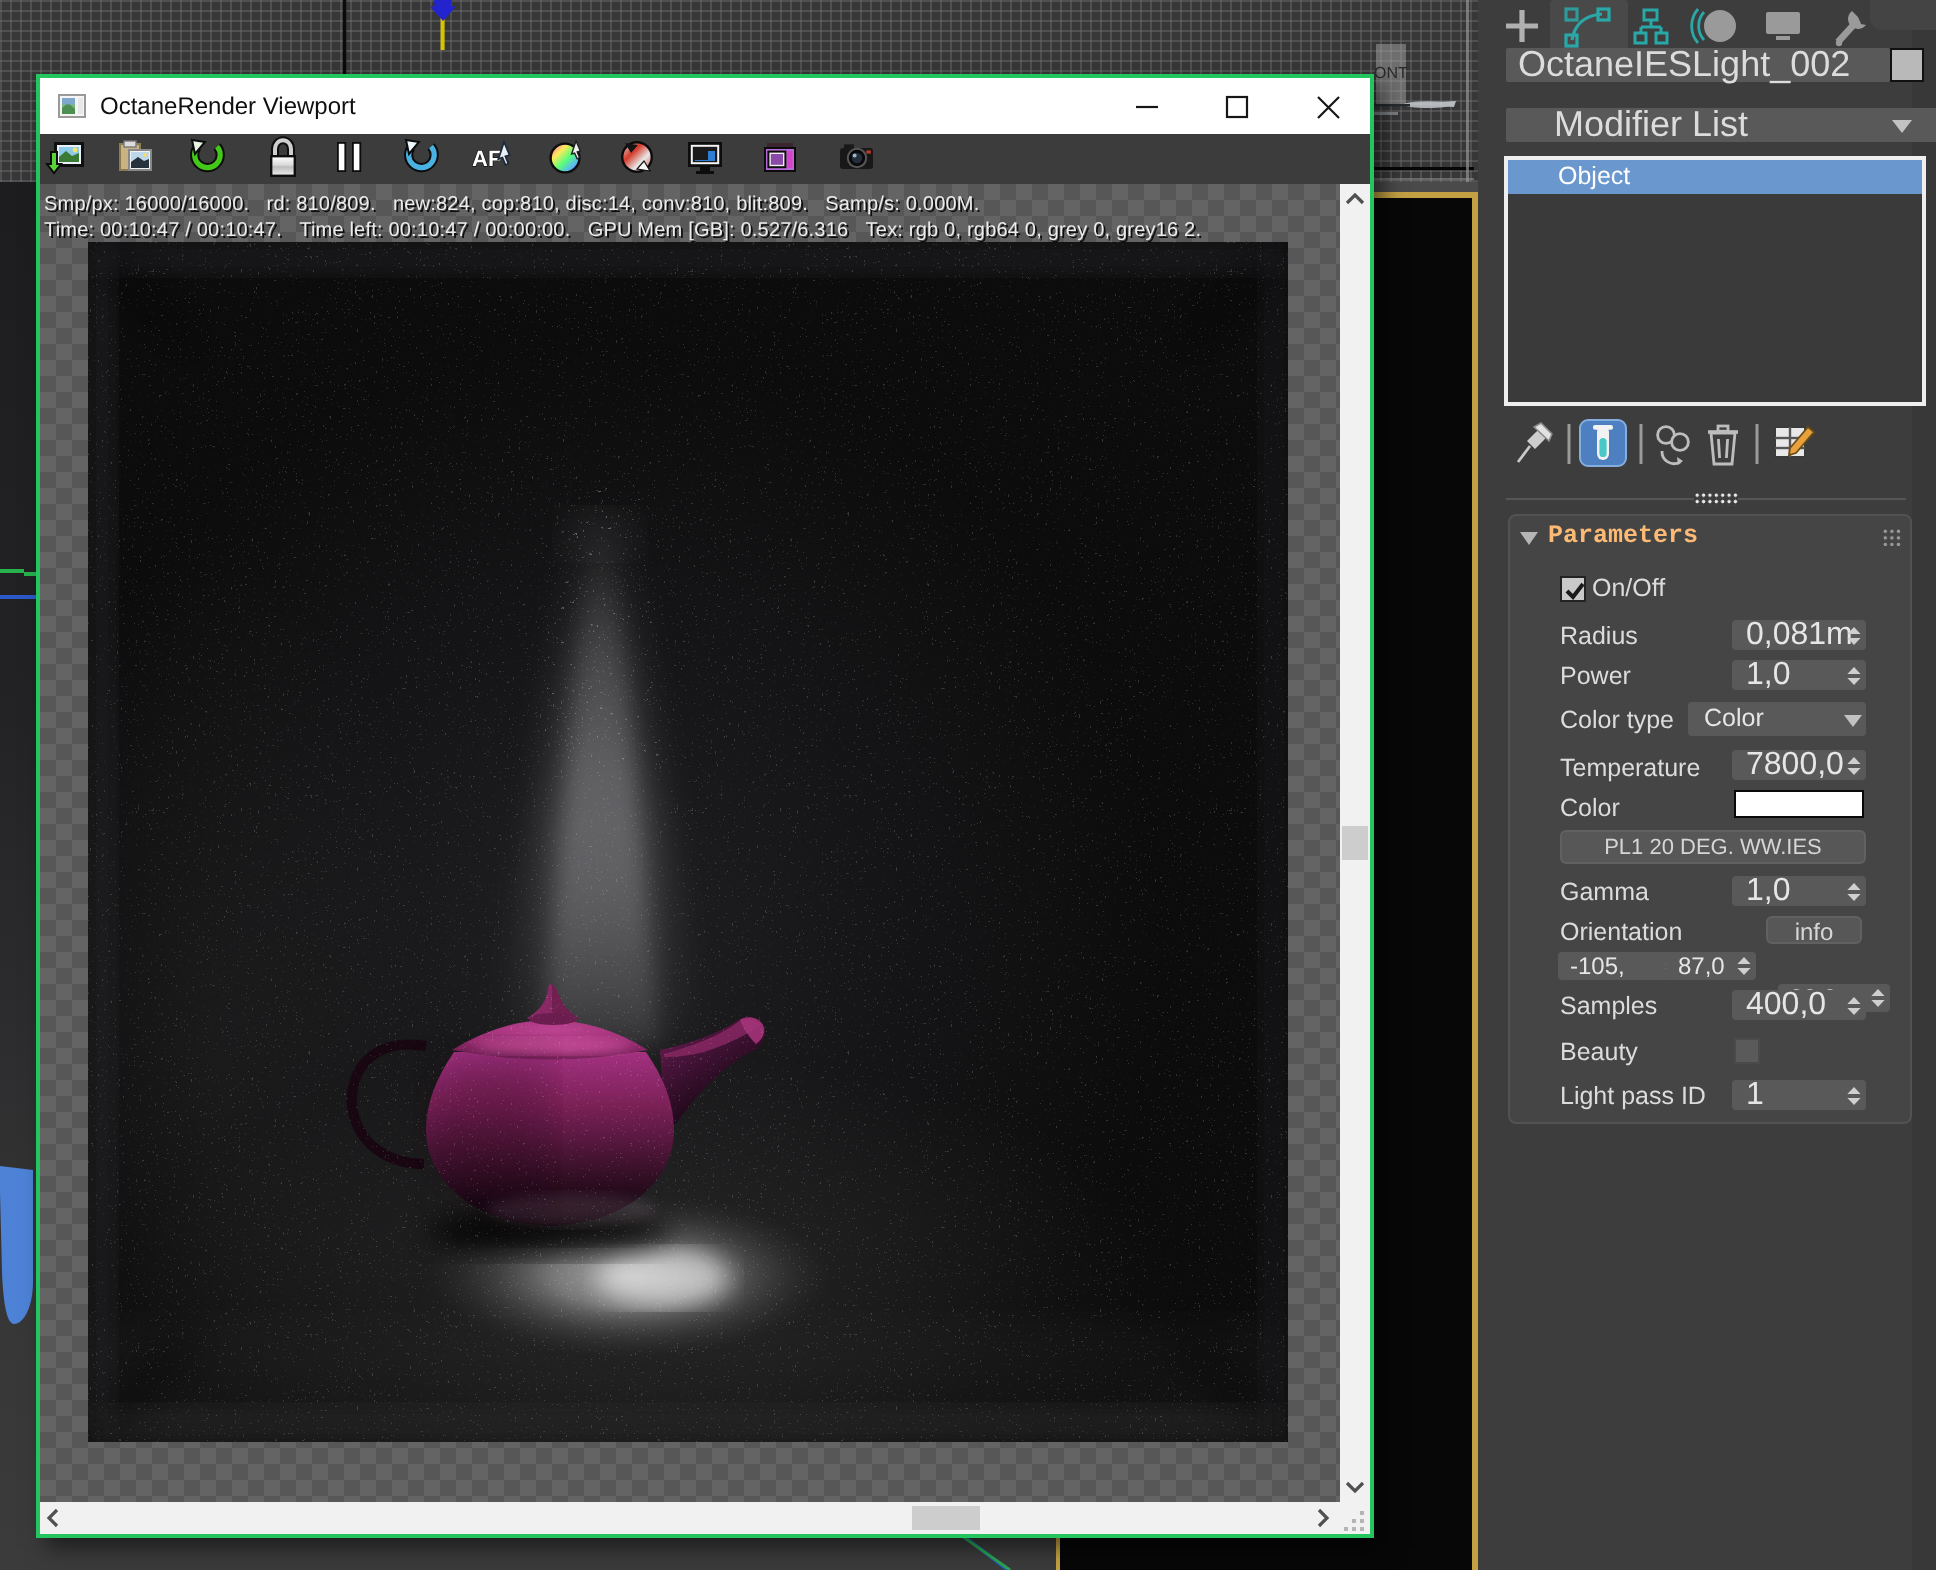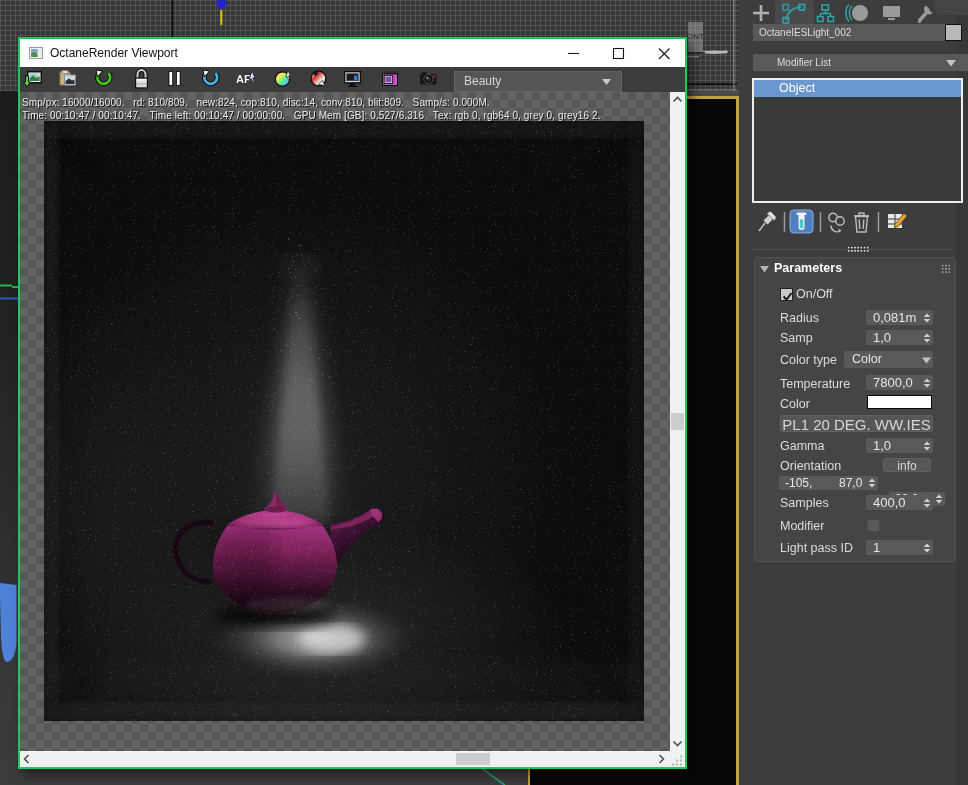--- a/index.html
+++ b/index.html
@@ -13,21 +13,21 @@
     background-size:5px 5px;}
   #gridgap{left:619px;top:91px;width:123px;height:5px;background:#4a4a4a;}
   #leftvp{left:0;top:91px;width:528px;height:694px;
     background:linear-gradient(to bottom,#1d1d1f 0%,#222224 35%,#2c2c2e 60%,#383838 85%,#3b3b3b 100%);}
   #blackvp{left:530px;top:98px;width:206px;height:687px;background:#070708;}
   #yLeft{left:527.5px;top:96px;width:2.5px;height:689px;background:#c3a143;}
   #yTop{left:528px;top:96px;width:211px;height:2.5px;background:#c3a143;}
   #yRight{left:736px;top:96px;width:3px;height:689px;background:#c3a143;}
   
   #panel{left:739px;top:0;width:229px;height:785px;background:#3d3d3d;}
-  #panel .fld{position:absolute;background:#595959;color:#dcdcdc;font-size:10px;line-height:17px;
+  #panel .fld{position:absolute;background:#595959;color:#dcdcdc;font-size:18px;line-height:17px;
       padding-left:6px;border-radius:1px;}
   
   #win{left:18px;top:37px;width:669px;height:732px;background:#3c3c3c;
        border:2px solid #22c55e;box-sizing:border-box;box-shadow:5px 5px 10px rgba(0,0,0,0.5);}
   #titlebar{left:0;top:0;width:665px;height:28px;background:#ffffff;}
   #title{left:30px;top:7px;font-size:12px;color:#101010;}
   #toolbar{left:0;top:28px;width:665px;height:25px;background:#3c3c3c;}
   #client{left:0;top:53px;width:665px;height:675px;}
   #checker{left:0;top:0;width:650px;height:659px;background-color:#575757;
     background-image:conic-gradient(#646464 25%,#575757 0 50%,#646464 0 75%,#575757 0);
@@ -36,28 +36,28 @@
   #hsb{left:0;top:659px;width:650px;height:16px;background:#f1f1f1;}
   #corner{left:650px;top:659px;width:15px;height:16px;background:#f1f1f1;}
   #vthumb{left:651px;top:321px;width:13px;height:17px;background:#cdcdcd;}
   #hthumb{left:436px;top:661px;width:34px;height:12px;background:#cdcdcd;}
   .stat{left:2px;color:#ececec;font-size:10px;white-space:pre;
         text-shadow:1px 1px 0 rgba(0,0,0,.85);letter-spacing:0.1px;}
   #dropdown{left:434px;top:4px;width:168px;height:21px;background:#565656;border:1px solid #626262;
      box-sizing:border-box;color:#d4d4d4;font-size:12px;line-height:19px;padding-left:9px;}
   
   .lbl{color:#dcdcdc;font-size:12.5px;}
-  .spin{width:67px;height:15px;background:#595959;border-radius:2px;color:#e6e6e6;font-size:13px;
+  .spin{width:67px;height:15px;background:#595959;border-radius:2px;color:#e6e6e6;font-size:16px;
         line-height:15px;padding-left:7px;box-sizing:border-box;}
   .spin3{height:14px;background:#595959;border-radius:2px;color:#e6e6e6;font-size:12px;
         line-height:14px;padding-left:6px;box-sizing:border-box;}
   .sar{position:absolute;right:2.5px;top:50%;margin-top:-5px;}
   .drop{width:89px;height:17px;background:#595959;border-radius:2px;color:#e6e6e6;font-size:12.5px;
         line-height:17px;padding-left:8px;box-sizing:border-box;}
-  .btn{background:#575757;border-radius:3px;color:#d6d6d6;font-size:15px;text-align:center;
+  .btn{background:#575757;border-radius:3px;color:#d6d6d6;font-size:11px;text-align:center;
        border:1px solid #616161;box-sizing:border-box;}
   .cb{width:13px;height:13px;background:#c9c9c9;border:1px solid #222;box-sizing:border-box;}
   .cbe{width:13px;height:13px;background:#5a5a5a;border:1px solid #4a4a4a;box-sizing:border-box;}
 </style>
 </head>
 <body>
   <div class="abs" id="gridvp"></div>
   <div class="abs" id="gridgap"></div>
   <div class="abs" id="leftvp"></div>
   <div class="abs" id="blackvp"></div>
@@ -188,35 +188,35 @@
     </svg>
 
     <div class="abs" style="left:14px;top:249px;width:200px;height:1px;background:#565656;"></div>
     <div class="abs" style="left:108px;top:246px;width:22px;height:7px;background:#3d3d3d;
          background-image:radial-gradient(circle at 50% 50%, #e9e9e9 0.8px, transparent 1px);background-size:3.2px 3.2px;"></div>
 
     <div class="abs" id="rollout" style="left:15px;top:257px;width:202px;height:305px;background:#454545;border:1px solid #525252;border-radius:4px;box-sizing:border-box;">
       <svg class="abs" style="left:5px;top:7px" width="10" height="8">
         <path d="M0,1 L9,1 L4.5,7.5 Z" fill="#b5b5b5"></path>
       </svg>
-      <div class="abs" style="left:19px;top:3px;font-size:12.5px;font-weight:bold;color:#ffffff;">Parameters</div>
+      <div class="abs" style="left:19px;top:3px;font-size:12.5px;font-weight:bold;color:#fdba74;font-family:Liberation Mono, monospace;">Parameters</div>
       <div class="abs" style="left:186px;top:6px;width:10px;height:9px;
          background-image:radial-gradient(circle at 50% 50%, #9a9a9a 0.8px, transparent 1px);background-size:3.3px 3.3px;"></div>
 
       <div class="abs cb" style="left:25px;top:30px;"><svg width="13" height="13">
           <path d="M2.5,6.5 L5.5,9.5 L10.5,3" fill="none" stroke="#1a1a1a" stroke-width="2"></path>
         </svg></div>
       <div class="abs lbl" style="left:41px;top:29px;">On/Off</div>
 
       <div class="abs lbl" style="left:25px;top:53px;">Radius</div>
       <div class="abs spin" style="left:111px;top:52px;">0,081m<svg class="sar" width="8" height="10">
           <path d="M4,0.5 L7.3,4 L0.7,4 Z" fill="#cfcfcf"></path>
           <path d="M4,9.5 L7.3,6 L0.7,6 Z" fill="#cfcfcf"></path>
         </svg></div>
-      <div class="abs lbl" style="left:25px;top:73px;">Samp</div>
+      <div class="abs lbl" style="left:25px;top:73px;">Power</div>
       <div class="abs spin" style="left:111px;top:72px;">1,0<svg class="sar" width="8" height="10">
           <path d="M4,0.5 L7.3,4 L0.7,4 Z" fill="#cfcfcf"></path>
           <path d="M4,9.5 L7.3,6 L0.7,6 Z" fill="#cfcfcf"></path>
         </svg></div>
       <div class="abs lbl" style="left:25px;top:95px;">Color type</div>
       <div class="abs drop" style="left:89px;top:93px;">Color<svg class="sar" style="margin-top:-3px" width="9" height="7">
           <path d="M0,0.5 L9,0.5 L4.5,6.5 Z" fill="#c2c2c2"></path>
         </svg></div>
       <div class="abs lbl" style="left:25px;top:119px;">Temperature</div>
       <div class="abs spin" style="left:111px;top:117px;">7800,0<svg class="sar" width="8" height="10">
@@ -244,21 +244,21 @@
       <div class="abs spin3" style="left:134px;top:218px;width:56px;margin-top:16px;">90,0<svg class="sar" width="8" height="10">
           <path d="M4,0.5 L7.3,4 L0.7,4 Z" fill="#cfcfcf"></path>
           <path d="M4,9.5 L7.3,6 L0.7,6 Z" fill="#cfcfcf"></path>
         </svg></div>
       <div class="abs lbl" style="left:25px;top:238px;">Samples</div>
       <div class="abs spin" style="left:111px;top:237px;">400,0<svg class="sar" width="8" height="10">
           <path d="M4,0.5 L7.3,4 L0.7,4 Z" fill="#cfcfcf"></path>
           <path d="M4,9.5 L7.3,6 L0.7,6 Z" fill="#cfcfcf"></path>
         </svg></div>
       <div class="abs cbe" style="left:112px;top:261px;"></div>
-      <div class="abs lbl" style="left:25px;top:261px;">Modifier</div>
+      <div class="abs lbl" style="left:25px;top:261px;">Beauty</div>
       <div class="abs lbl" style="left:25px;top:283px;">Light pass ID</div>
       <div class="abs spin" style="left:111px;top:282px;">1<svg class="sar" width="8" height="10">
           <path d="M4,0.5 L7.3,4 L0.7,4 Z" fill="#cfcfcf"></path>
           <path d="M4,9.5 L7.3,6 L0.7,6 Z" fill="#cfcfcf"></path>
         </svg></div>
     </div>
   </div>
 
   <div class="abs" id="win">
     <div class="abs" id="titlebar">
@@ -379,23 +379,20 @@
             <stop offset="1" stop-color="#b05aff"></stop>
           </linearGradient>
           <linearGradient id="redstripe" x1="0" y1="0" x2="1" y2="1">
             <stop offset="0" stop-color="#e8e8e8"></stop>
             <stop offset=".35" stop-color="#d43a2a"></stop>
             <stop offset=".65" stop-color="#e8e8e8"></stop>
             <stop offset="1" stop-color="#d43a2a"></stop>
           </linearGradient>
         </defs>
       </svg>
-      <div class="abs" id="dropdown">Beauty<svg class="abs" style="right:10px;top:7px" width="9" height="6">
-          <path d="M0,0 L9,0 L4.5,6 Z" fill="#c9c9c9"></path>
-        </svg></div>
     </div>
     <div class="abs" id="client">
       <div class="abs" id="checker"></div>
       <svg class="abs" id="render" style="left:23.5px;top:29px" width="600" height="600" viewBox="0 0 600 600">
         <defs>
           <radialGradient id="wallGlow" cx="0.5" cy="0.5" r="0.5">
             <stop offset="0" stop-color="#232325" stop-opacity="0.9"></stop>
             <stop offset="0.6" stop-color="#1a1a1c" stop-opacity="0.55"></stop>
             <stop offset="1" stop-color="#1a1a1c" stop-opacity="0"></stop>
           </radialGradient>

